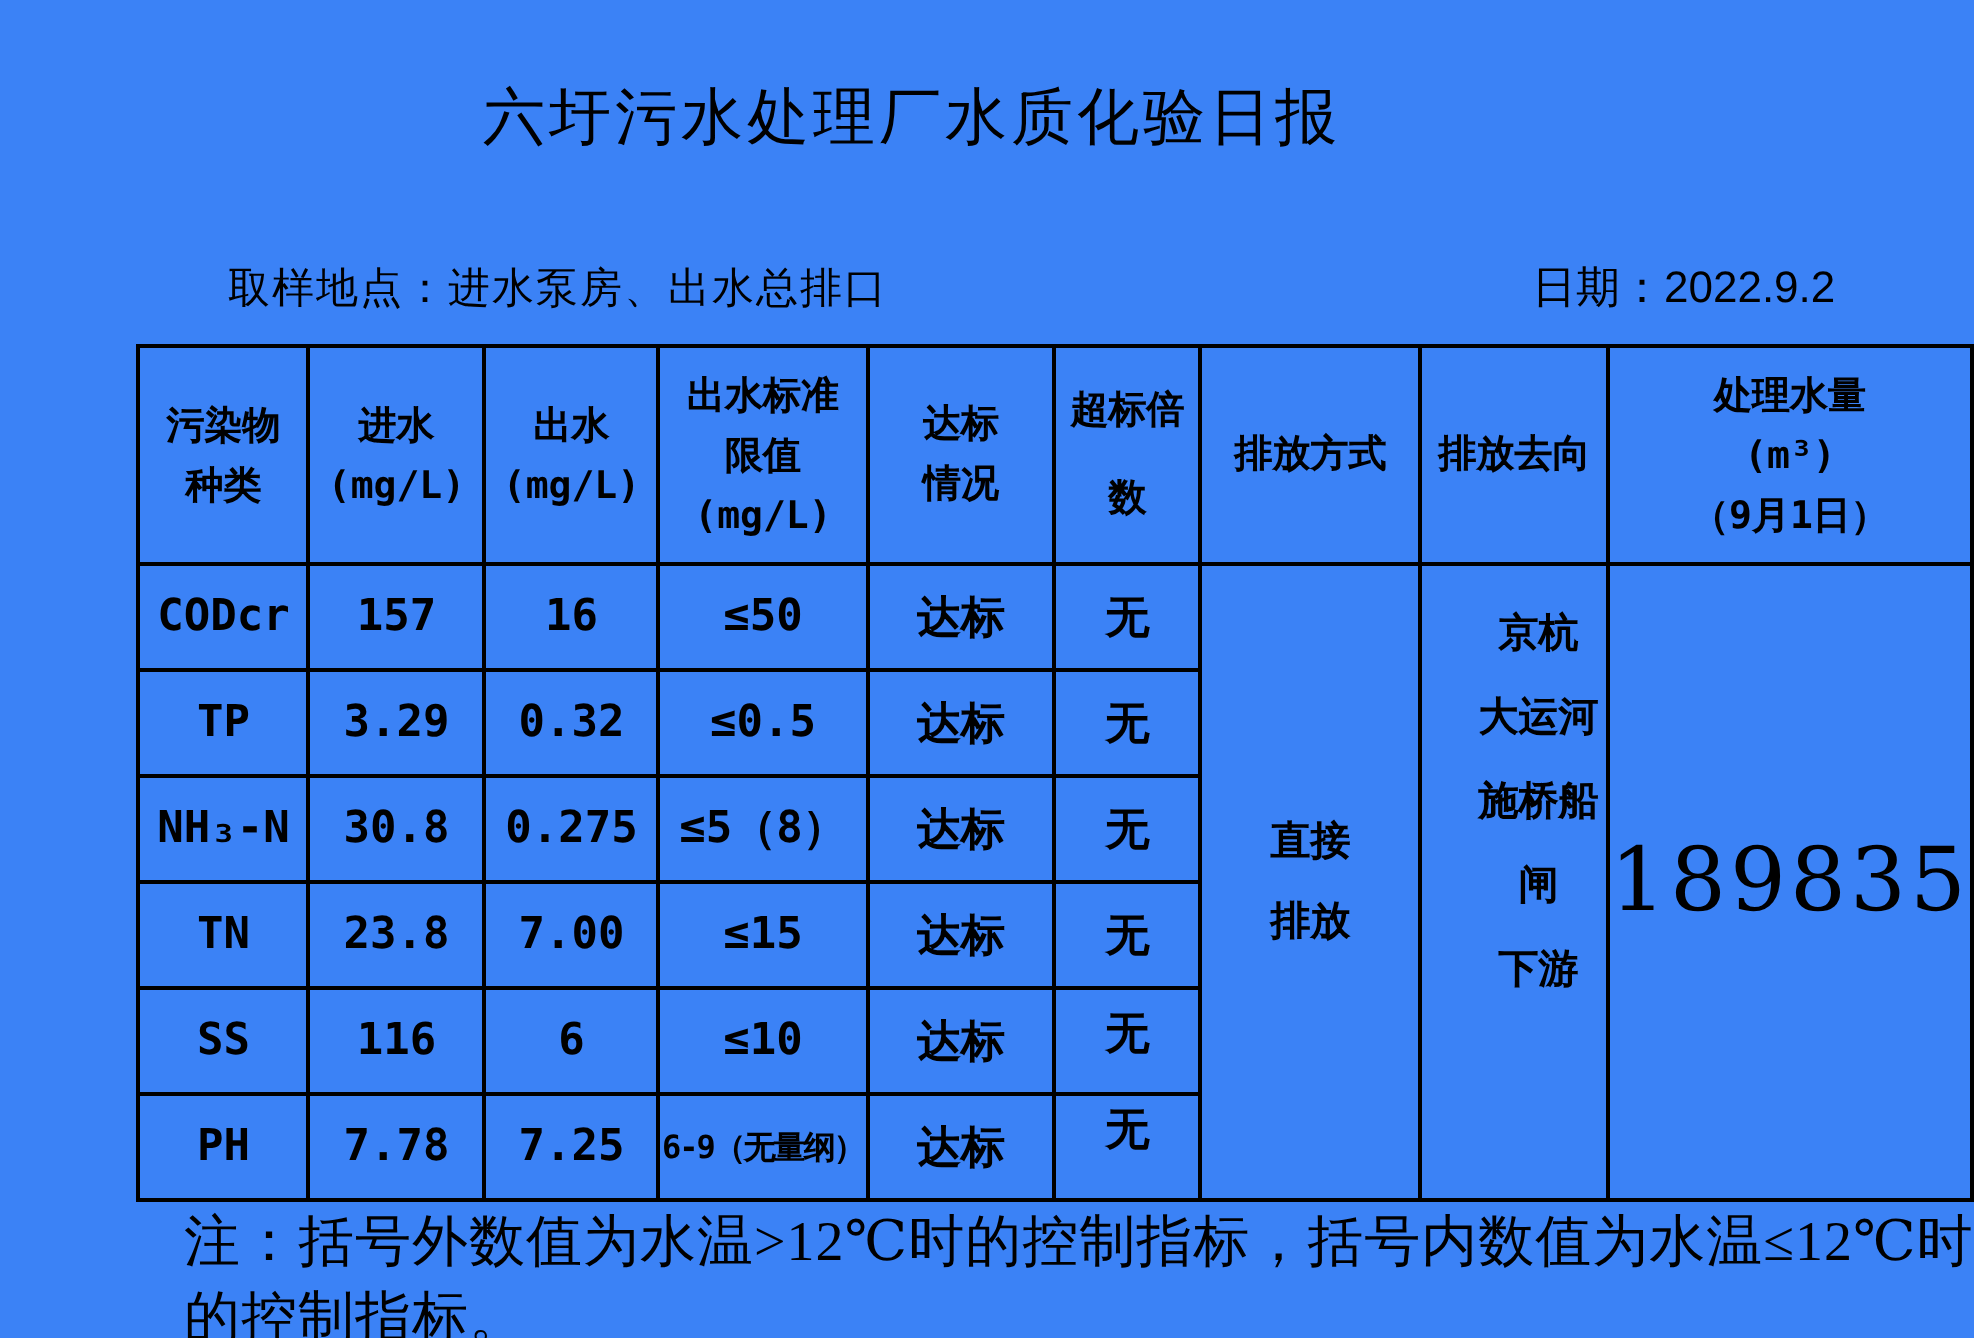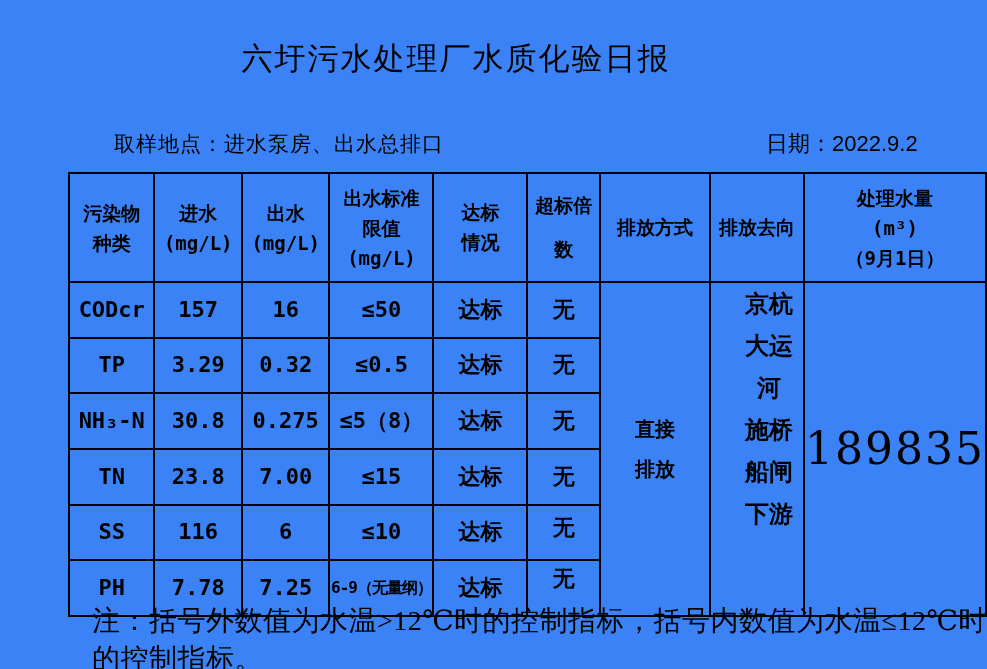--- a/index.html
+++ b/index.html
@@ -22,21 +22,21 @@
         font-weight:bold;overflow:hidden;}
   .report thead tr{height:109px;}
   .report tbody tr{height:53px;}
   .report th{font-size:19px;line-height:30px;font-weight:bold;}
   .report td{font-size:22px;line-height:24px;}
 
   .mono{font-family:"DejaVu Sans Mono","Liberation Mono",monospace;}
   th.lh-wide{line-height:44px;}
   td.small{font-size:16px;letter-spacing:-1px;}
   td.mode{line-height:40px;font-size:20px;border-radius:24px;}
-  td.dest{line-height:42px;font-size:24px;padding-bottom:80px;padding-left:24px;}
+  td.dest{line-height:42px;font-size:20px;padding-bottom:80px;padding-left:24px;}
   td.volume{font-family:"DejaVu Serif","Liberation Serif",serif;
             font-weight:400;font-size:44px;letter-spacing:2px;}
   .report tbody tr:nth-child(5) td.exceed{padding-bottom:8px;}
   .report tbody tr:nth-child(6) td.exceed{padding-bottom:18px;}
 
   .note{position:absolute;left:92px;top:602px;margin:0;font-size:28px;
         font-weight:normal;letter-spacing:0.5px;}
 </style>
 </head>
 <body>

